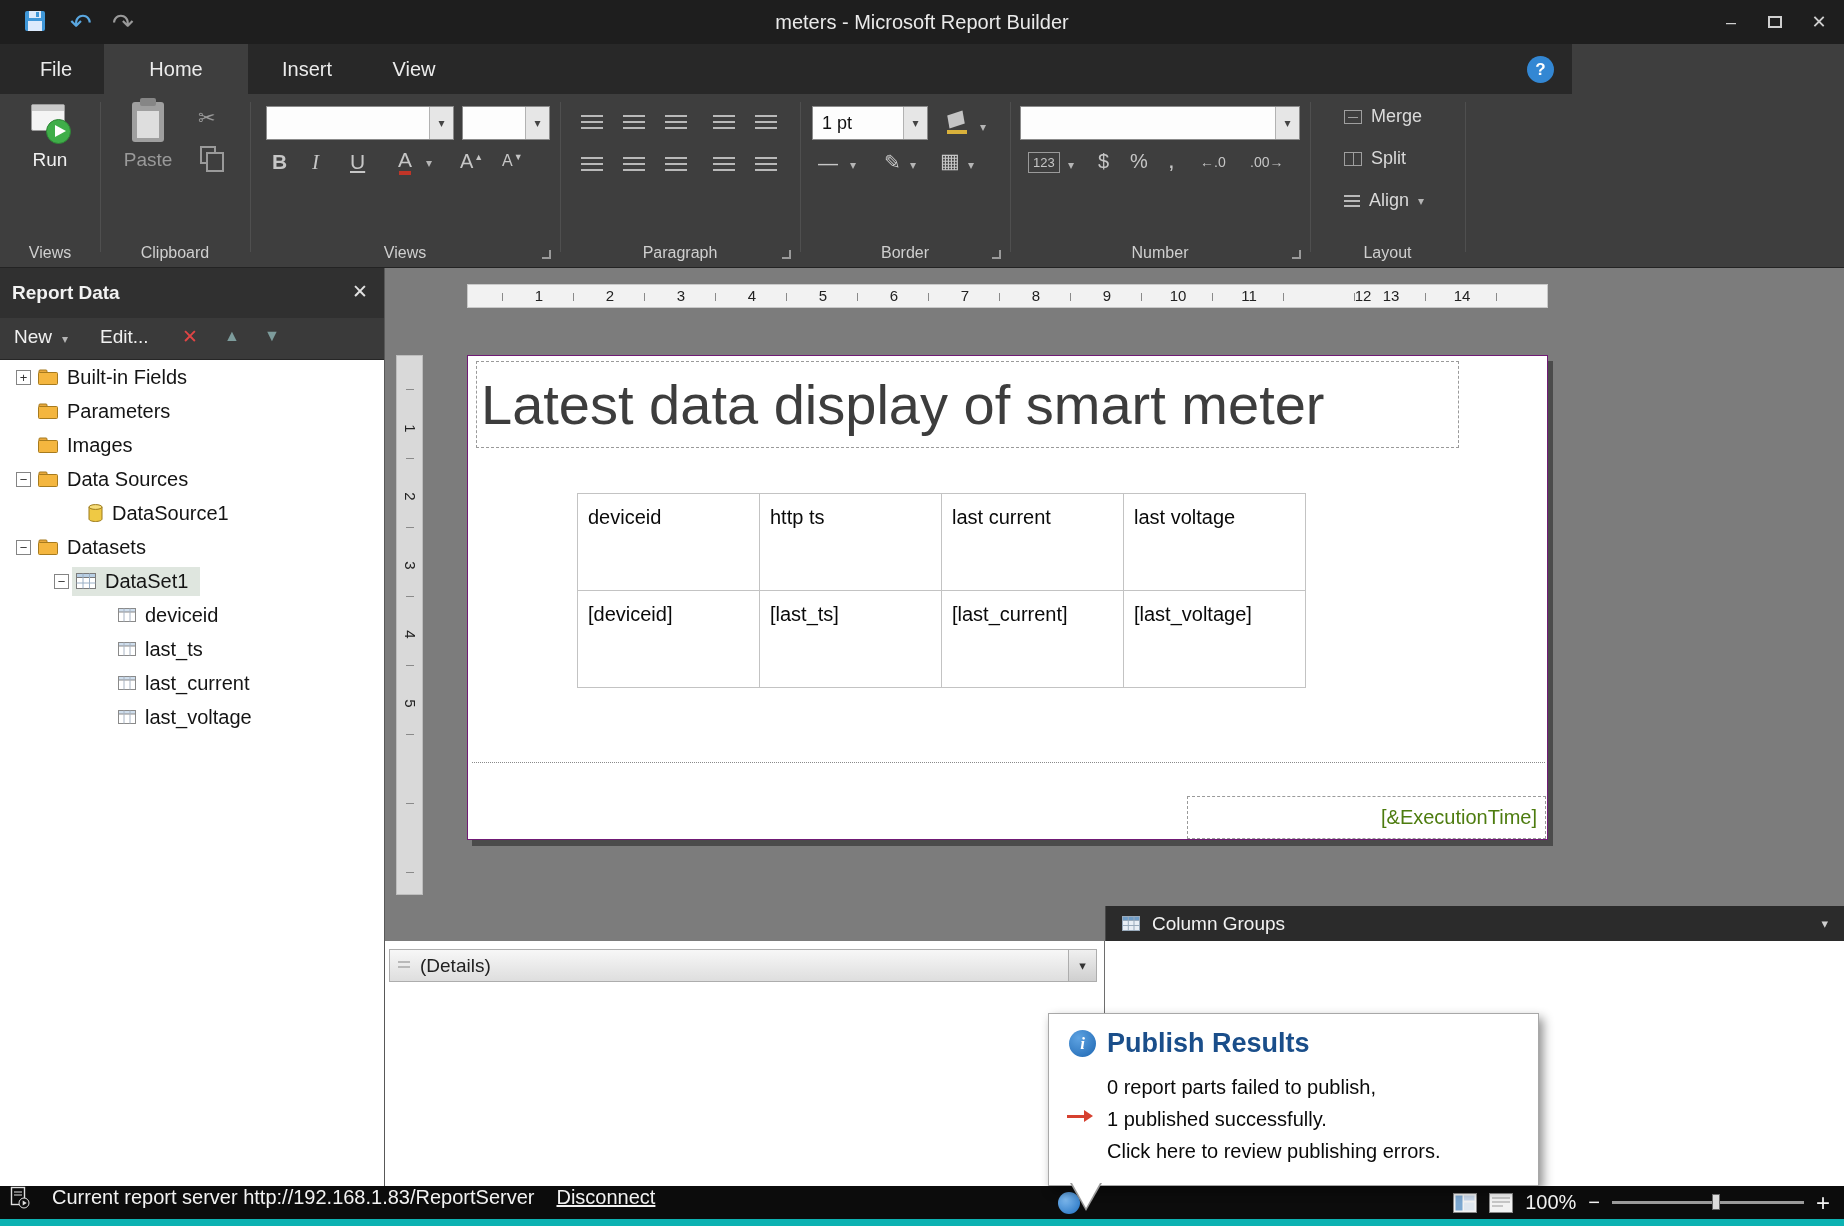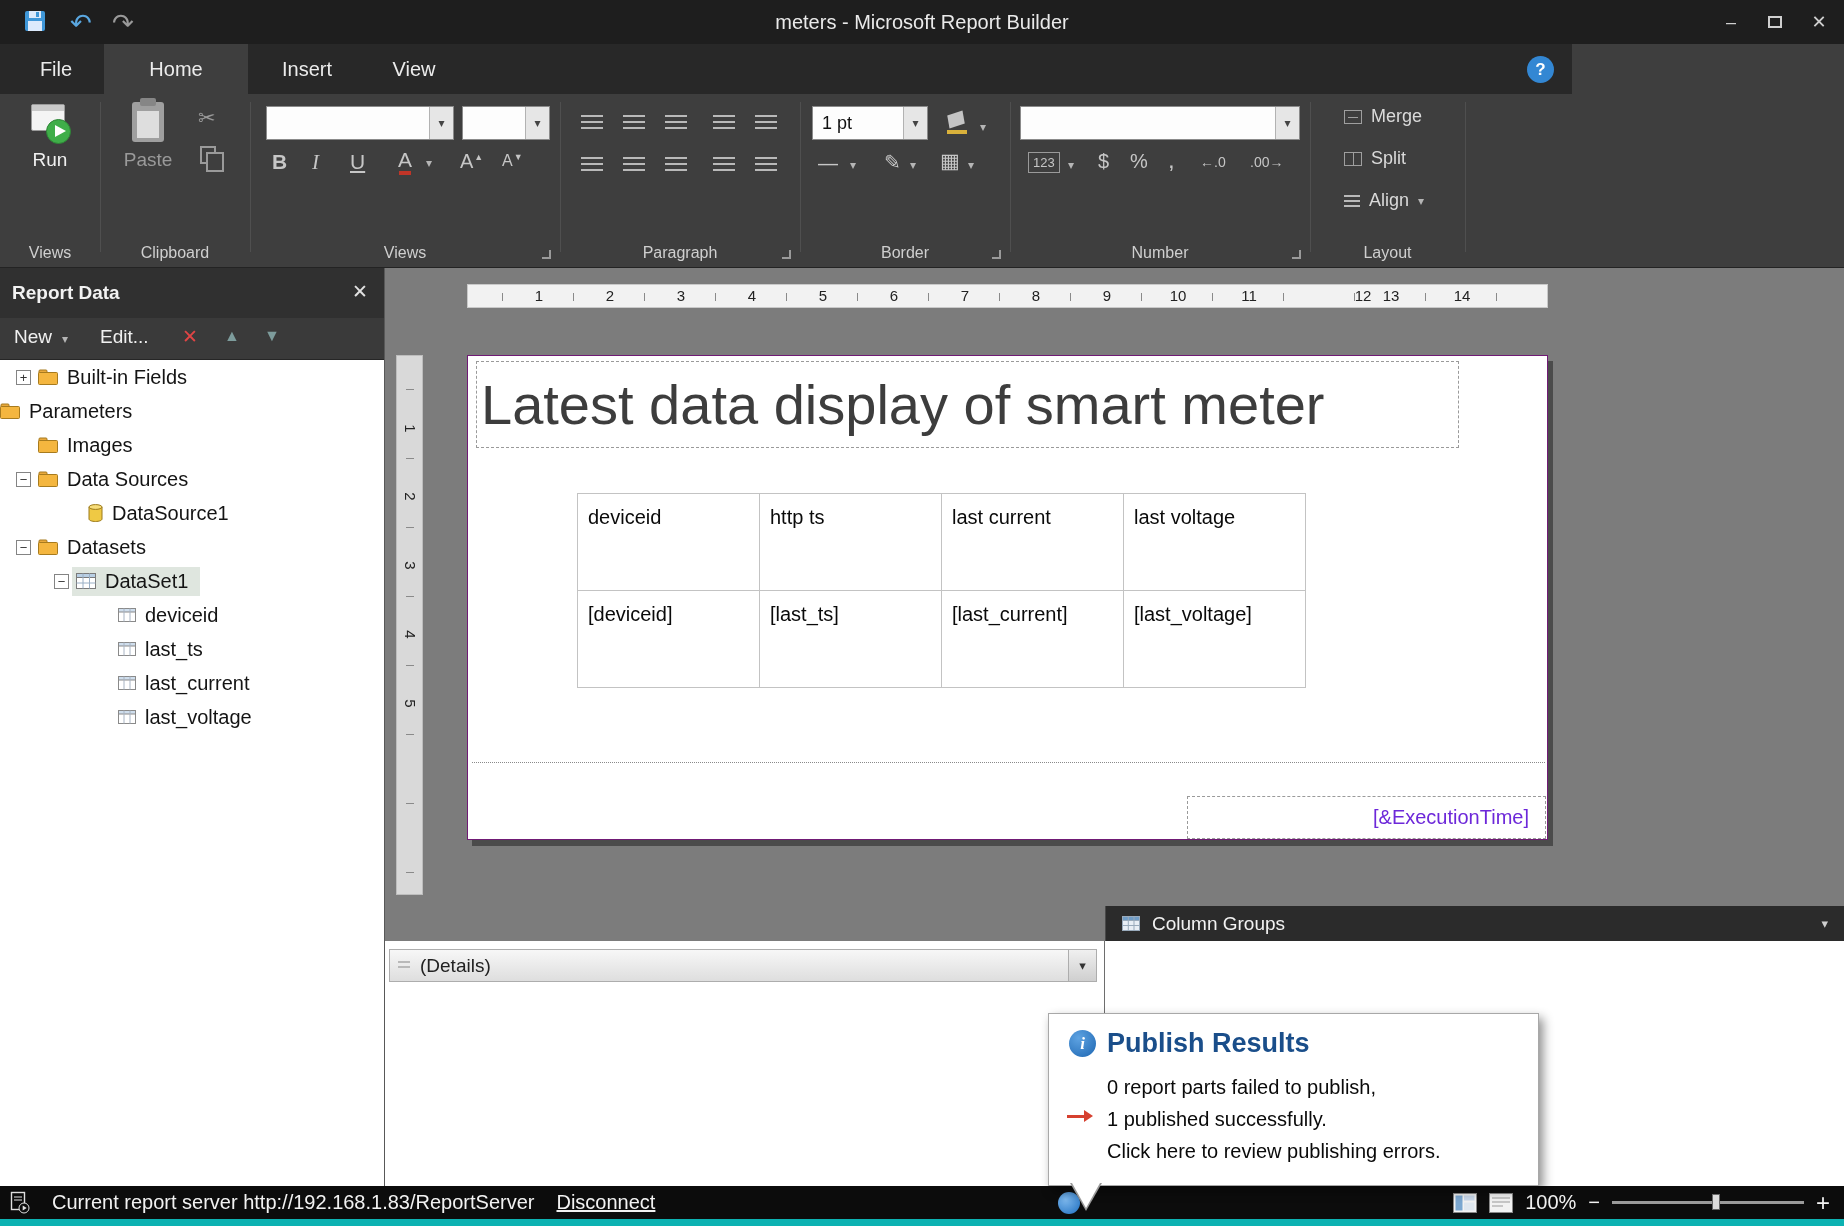--- a/index.html
+++ b/index.html
@@ -79,40 +79,40 @@
   .hnum{position:absolute;top:2px;width:20px;text-align:center;font-size:15px;color:#222}
   .hticks{position:absolute;left:0;top:8px;height:8px;right:0;background:repeating-linear-gradient(90deg,transparent 0 34px,#8a8a8a 34px 35px,transparent 35px 71px)}
   #vruler{position:absolute;left:11px;top:87px;width:27px;height:540px;background:#d9d9d9;border:1px solid #bdbdbd}
   .vnum{position:absolute;left:3px;width:20px;text-align:center;font-size:15px;color:#222;transform:rotate(90deg)}
   .vticks{position:absolute;top:0;bottom:0;left:9px;width:8px;background:repeating-linear-gradient(180deg,transparent 0 33px,#8a8a8a 33px 34px,transparent 34px 69px)}
   #canvas{position:absolute;left:82px;top:87px;width:1081px;height:485px;background:#fff;border:1px solid #701a75;box-shadow:5px 6px 0 rgba(25,25,25,.5)}
   #rpt-titlebox{position:absolute;left:8px;top:5px;width:983px;height:87px;border:1px dashed #9a9a9a;line-height:85px;padding-left:4px;font-size:56px;font-weight:300;color:#3d3d3d;white-space:nowrap;overflow:hidden}
   #rpt-table{position:absolute;left:109px;top:137px;border-collapse:collapse;table-layout:fixed}
   #rpt-table td{width:182px;height:97px;border:1px solid #c3c3c3;vertical-align:top;padding:12px 10px;font-size:20px;color:#0a0a0a}
   #foot-line{position:absolute;left:4px;top:406px;width:1073px;border-top:1px dotted #8a8a8a}
-  #exec-box{position:absolute;left:719px;top:440px;width:359px;height:43px;border:1px dashed #9a9a9a;line-height:41px;text-align:right;padding-right:16px;font-size:20px;color:#6d28d9}
+  #exec-box{position:absolute;left:719px;top:440px;width:359px;height:43px;border:1px dashed #9a9a9a;line-height:41px;text-align:right;padding-right:8px;font-size:20px;color:#4d7c0f}
   .gp-header{position:absolute;top:638px;height:35px;background:#2b2b2b;color:#f2f2f2;font-size:19px;display:flex;align-items:center}
   .gp-body{position:absolute;top:673px;height:245px;background:#fff}
   #details-bar{position:absolute;left:4px;top:8px;width:708px;height:33px;background:linear-gradient(#f7f7f7,#dedede);border:1px solid #adadad;display:flex;align-items:center}
   #details-dd{margin-left:auto;width:28px;align-self:stretch;border-left:1px solid #adadad;background:linear-gradient(#f0f0f0,#cfcfcf);display:flex;align-items:center;justify-content:center;color:#333;font-size:13px}
 
   
   #popup{position:absolute;left:1048px;top:1013px;width:491px;height:173px;background:#fff;border:1px solid #a8a8a8;box-shadow:4px 5px 10px rgba(0,0,0,.45);z-index:56}
   #pp-ico{position:absolute;left:20px;top:16px;width:27px;height:27px;border-radius:50%;background:radial-gradient(circle at 35% 30%,#5ea3e2,#1d66b2);color:#fff;font-size:17px;font-weight:bold;font-style:italic;text-align:center;line-height:27px;font-family:"Liberation Serif",serif}
   #pp-title{position:absolute;left:58px;top:14px;font-size:27px;font-weight:600;color:#1a4e8a}
   .pp-line{position:absolute;left:58px;font-size:20px;color:#0a0a0a}
   #pp-arrow{position:absolute;left:18px;top:101px;width:18px;height:3px;background:#d6402f}
   #pp-arrow::after{content:"";position:absolute;right:-8px;top:-5px;border-left:9px solid #d6402f;border-top:6px solid transparent;border-bottom:6px solid transparent}
   #tail-outer{position:absolute;left:1070px;top:1183px;width:0;height:0;border-left:16px solid transparent;border-right:16px solid transparent;border-top:28px solid #9a9a9a;z-index:57}
   #tail-inner{position:absolute;left:1072px;top:1183px;width:0;height:0;border-left:14px solid transparent;border-right:14px solid transparent;border-top:25px solid #fff;z-index:58}
   #notify-icon{position:absolute;left:1058px;top:1192px;width:22px;height:22px;border-radius:50%;background:radial-gradient(circle at 35% 35%,#7cb7ec,#1f6fc0);z-index:54}
 
   
   #statusbar{position:absolute;left:0;top:1186px;width:1844px;height:33px;background:#0c0c0c;color:#f2f2f2;font-size:20px}
-  #sb-left{position:absolute;left:10px;top:0;height:100%;display:flex;align-items:center;gap:22px}
+  #sb-left{position:absolute;left:10px;top:0;height:100%;display:flex;gap:22px}
   #sb-right{position:absolute;right:14px;top:0;height:100%;display:flex;align-items:center;gap:12px}
   .ztrack{position:relative;width:192px;height:3px;background:#9a9a9a}
   .zthumb{position:absolute;left:52%;top:-7px;width:8px;height:16px;background:#dcdcdc;border:1px solid #666}
   #bottom-strip{position:absolute;left:0;top:1219px;width:1844px;height:7px;background:#0cb2b2}
 </style>
 </head>
 <body>
 
 <div id="app">
 
@@ -296,21 +296,21 @@
       <div class="tree-row" style="padding-left:16px">
         <span class="expander">+</span>
         <span class="ticon">
             <svg width="20" height="16" viewBox="0 0 20 16">
               <rect x="1" y="1" width="8" height="5" rx="1" fill="#e9a93c" stroke="#a77b1e"></rect>
               <rect x="0.5" y="3.5" width="19" height="12" rx="1" fill="#f4b63f" stroke="#a77b1e"></rect>
             </svg>
           </span>
         <span>Built-in Fields</span>
       </div>
-      <div class="tree-row" style="">
+      <div class="tree-row" style="padding-left:38px">
         <span class="ticon">
             <svg width="20" height="16" viewBox="0 0 20 16">
               <rect x="1" y="1" width="8" height="5" rx="1" fill="#e9a93c" stroke="#a77b1e"></rect>
               <rect x="0.5" y="3.5" width="19" height="12" rx="1" fill="#f4b63f" stroke="#a77b1e"></rect>
             </svg>
           </span>
         <span>Parameters</span>
       </div>
       <div class="tree-row" style="padding-left:38px">
         <span class="ticon">

